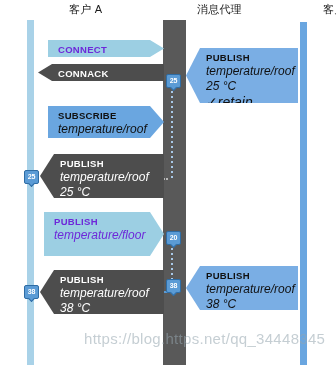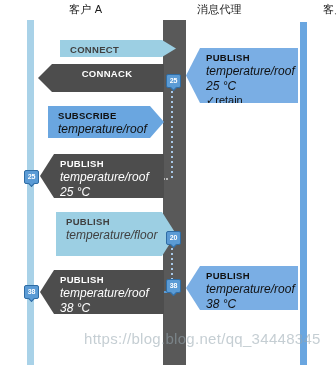--- a/index.html
+++ b/index.html
@@ -62,43 +62,44 @@
     letter-spacing: 0.3px;
     display: block;
   }
   .msg .line {
     font-size: 12px;
     display: block;
     white-space: nowrap;
     font-style: italic;
   }
   .msg .retain {
-    font-size: 11px;
+    font-size: 14px;
+    font-style: italic;
     display: block;
     white-space: nowrap;
   }
 
   
   .to-right {
     clip-path: polygon(0 0, calc(100% - 14px) 0, 100% 50%, calc(100% - 14px) 100%, 0 100%);
   }
   .to-left {
     clip-path: polygon(14px 0, 100% 0, 100% 100%, 14px 100%, 0 50%);
     padding-left: 20px;
   }
 
   
-  .light-blue { background: #9ccfe3; color: #404040; margin-left: 12px; }
+  .light-blue { background: #9ccfe3; color: #6d28d9; }
   .mid-blue   { background: #6aa6e0; color: #101010; }
   .pale-blue  { background: #7aaee4; color: #101010; }
   .dark-gray  { background: #4d4d4d; color: #ffffff; }
 
   
   #msg-connect    { left: 48px;  top: 40px;  width: 116px; height: 17px; }
-  #msg-connack    { left: 38px;  top: 64px;  width: 126px; height: 28px; text-align: center; }
+  #msg-connack    { left: 38px;  top: 64px;  width: 126px; height: 17px; }
   #msg-subscribe  { left: 48px;  top: 106px; width: 116px; height: 32px; }
   #msg-publish-a1 { left: 40px;  top: 154px; width: 124px; height: 44px; }
   #msg-publish-a2 { left: 44px;  top: 212px; width: 120px; height: 44px; }
   #msg-publish-a3 { left: 40px;  top: 270px; width: 124px; height: 44px; }
   #msg-disconnect { left: 52px;  top: 348px; width: 112px; height: 17px; }
 
   #msg-publish-b1 { left: 186px; top: 48px;  width: 112px; height: 55px; }
   #msg-publish-b2 { left: 186px; top: 266px; width: 112px; height: 44px; }
 
   
@@ -241,15 +242,15 @@
     <span class="line">temperature/roof</span>
     <span class="line">38 °C</span>
   </div>
 
   <div class="badge" id="badge-broker-25">25</div>
   <div class="badge" id="badge-broker-20">20</div>
   <div class="badge" id="badge-broker-38">38</div>
   <div class="badge" id="badge-client-25">25</div>
   <div class="badge" id="badge-client-38">38</div>
 
-  <div id="watermark">https://blog.blog.net/qq_34448345</div>
+  <div id="watermark">https://blog.https.net/qq_34448345</div>
 
 </div>
 
 </body></html>

